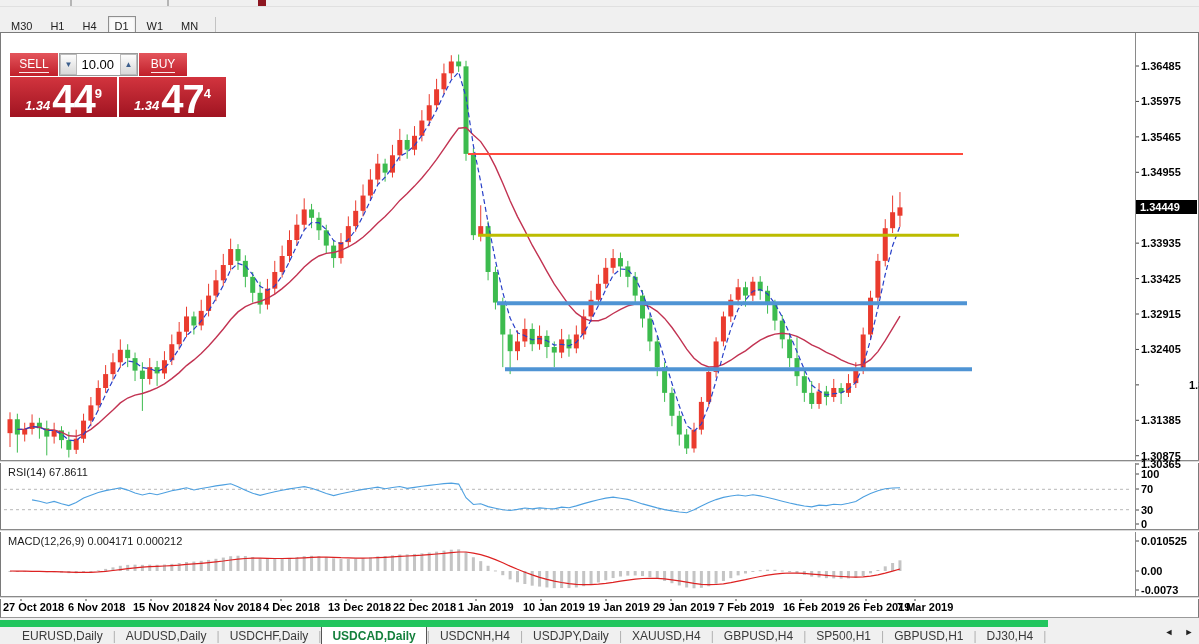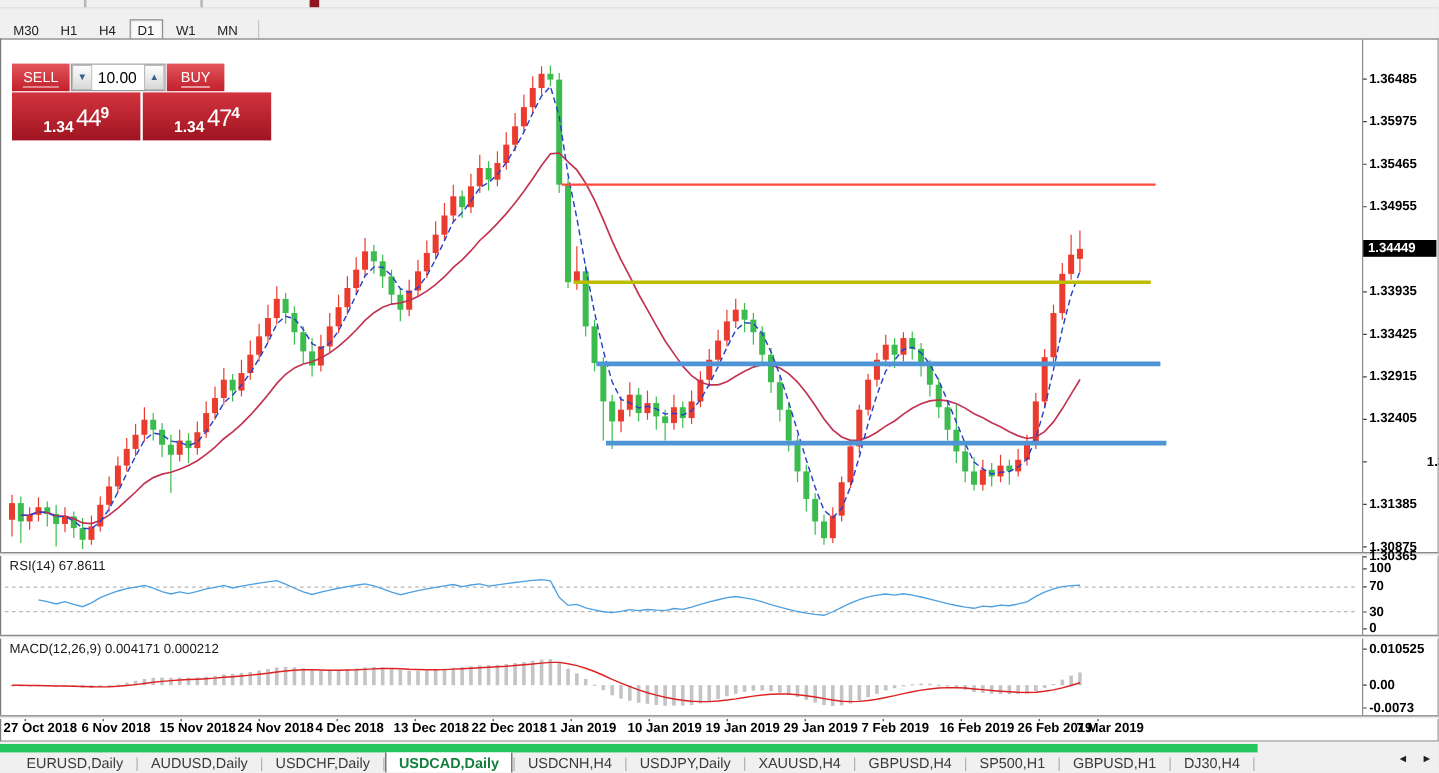--- a/index.html
+++ b/index.html
@@ -34,22 +34,22 @@
   .bsbtn span{border-bottom:1px solid rgba(255,255,255,.9);padding-bottom:1px;}
   #vol-group{display:flex;height:23px;border:1px solid #9a9a9a;background:#fff;margin:0 1px;}
   .spin{width:17px;height:21px;background:linear-gradient(#fdfdfd,#d8d8d8);border:1px solid #bbb;
         font-size:8px;color:#3b5e8c;display:flex;align-items:center;justify-content:center;cursor:pointer;}
   #vol-input{width:43px;height:21px;border:none;outline:none;font-size:13px;text-align:right;padding-right:6px;
              font-family:"Liberation Sans",sans-serif;color:#000;}
   #trade-row2{display:flex;margin-top:1px;}
   .tile{width:107px;height:40px;background:linear-gradient(#d2343e,#a01421);color:#fff;display:flex;
         align-items:flex-end;justify-content:center;padding-bottom:4px;cursor:pointer;}
   .tile+.tile{margin-left:2px;}
-  .tile .frac{font-size:13px;font-weight:bold;margin-right:2px;line-height:15px;}
-  .tile .big{font-size:20px;font-weight:normal;line-height:28px;letter-spacing:-1px;}
+  .tile .frac{font-size:13px;font-weight:bold;margin-right:2px;line-height:15px;font-style:italic;}
+  .tile .big{font-size:40px;font-weight:bold;line-height:28px;letter-spacing:-1px;}
   .tile sup{font-size:13px;font-weight:bold;line-height:10px;position:relative;top:-14px;}
   
   .ptick{position:absolute;left:1141px;font-size:11px;font-weight:bold;color:#000;height:12px;line-height:12px;}
   #price-badge{position:absolute;left:1136px;width:61px;height:14px;background:#000;color:#fff;
                font-size:11px;font-weight:bold;line-height:14px;padding-left:4px;}
   .ind-label{position:absolute;left:8px;font-size:11px;color:#1a1a1a;}
   .sub-tick{position:absolute;left:1141px;font-size:11px;font-weight:bold;color:#000;height:12px;line-height:12px;}
   .date-label{position:absolute;font-size:11px;font-weight:bold;color:#000;top:601px;white-space:nowrap;}
   
   #tabbar{position:absolute;left:0;top:620px;width:1048px;height:24px;background:#f0f0f0;

